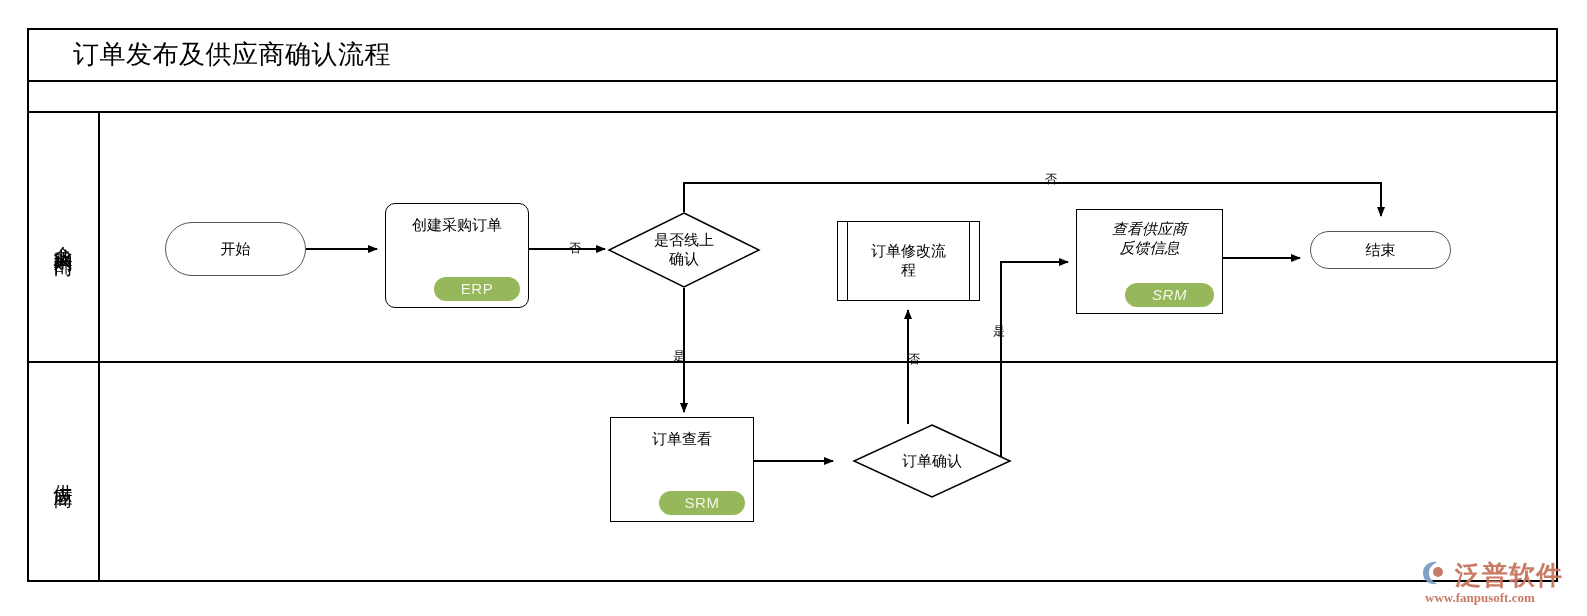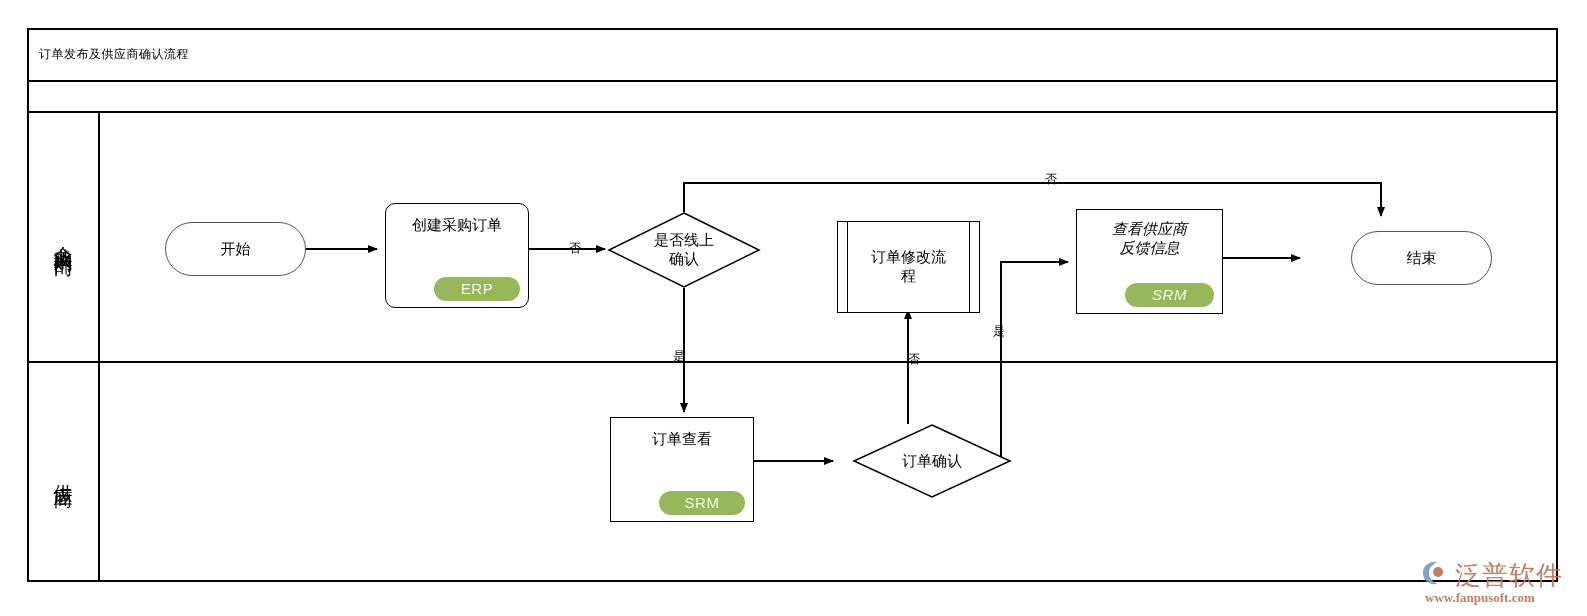--- a/index.html
+++ b/index.html
@@ -39,23 +39,24 @@
     position: absolute;
     left: 27px; top: 28px;
     width: 1531px; height: 54px;
     border-bottom: 2px solid #000;
     box-sizing: border-box;
     display: flex;
     align-items: center;
   }
   .title-text {
     padding-left: 12px;
-    font-size: 12px;
+    font-size: 26px;
     color: #000;
     letter-spacing: 0.5px;
+    margin-left: 34px;
   }
   .spacer-row {
     position: absolute;
     left: 27px; top: 82px;
     width: 1531px; height: 31px;
     border-bottom: 2px solid #000;
     box-sizing: border-box;
   }
   .lane-divider-h {
     position: absolute;
@@ -190,21 +191,21 @@
     bottom: 4px;
     width: 160px;
     height: 62px;
     opacity: 0.95;
     pointer-events: none;
   }
   .wm-text {
     position: absolute;
     left: 36px; top: 8px;
     font-size: 26px;
-    font-weight: normal;
+    font-weight: bold;
     color: #c6755e;
     letter-spacing: 1px;
   }
   .wm-url {
     position: absolute;
     left: 6px; top: 40px;
     font-size: 13px;
     font-weight: bold;
     color: #c6755e;
     font-family: "Liberation Serif", serif;
@@ -275,38 +276,38 @@
   <div class="node-decision" style="left:608px;top:212px;width:152px;height:76px;">
     <svg width="152" height="76" viewBox="0 0 152 76">
       <polygon points="76,1 151,38 76,75 1,38" fill="#ffffff" stroke="#000" stroke-width="1.5"></polygon>
     </svg>
     <div class="label">
       <div>是否线上</div>
       <div>确认</div>
     </div>
   </div>
 
-  <div class="node node-subprocess" style="left:837px;top:221px;width:143px;height:92px;text-decoration:underline;">
+  <div class="node node-subprocess" style="left:837px;top:221px;width:143px;height:80px;text-decoration:underline;">
     <span class="bar-l"></span>
     <span class="bar-r"></span>
     <div class="label">
       <div>订单修改流</div>
       <div>程</div>
     </div>
   </div>
 
   <div class="node node-process has-badge two-line" style="left:1076px;top:209px;width:147px;height:105px;font-style:italic;">
     <div class="label">
       <div>查看供应商</div>
       <div>反馈信息</div>
     </div>
     <span class="badge">SRM</span>
   </div>
 
-  <div class="node node-terminator" style="left:1351px;top:231px;width:141px;height:54px;font-family:Liberation Serif, serif;">
+  <div class="node node-terminator" style="left:1310px;top:231px;width:141px;height:38px;font-family:Liberation Serif, serif;">
     <span>结束</span>
   </div>
 
   <div class="node node-process has-badge" style="left:610px;top:417px;width:144px;height:105px;">
     <span class="label">订单查看</span>
     <span class="badge">SRM</span>
   </div>
 
   <div class="node-decision" style="left:853px;top:424px;width:158px;height:74px;">
     <svg width="158" height="74" viewBox="0 0 158 74">

